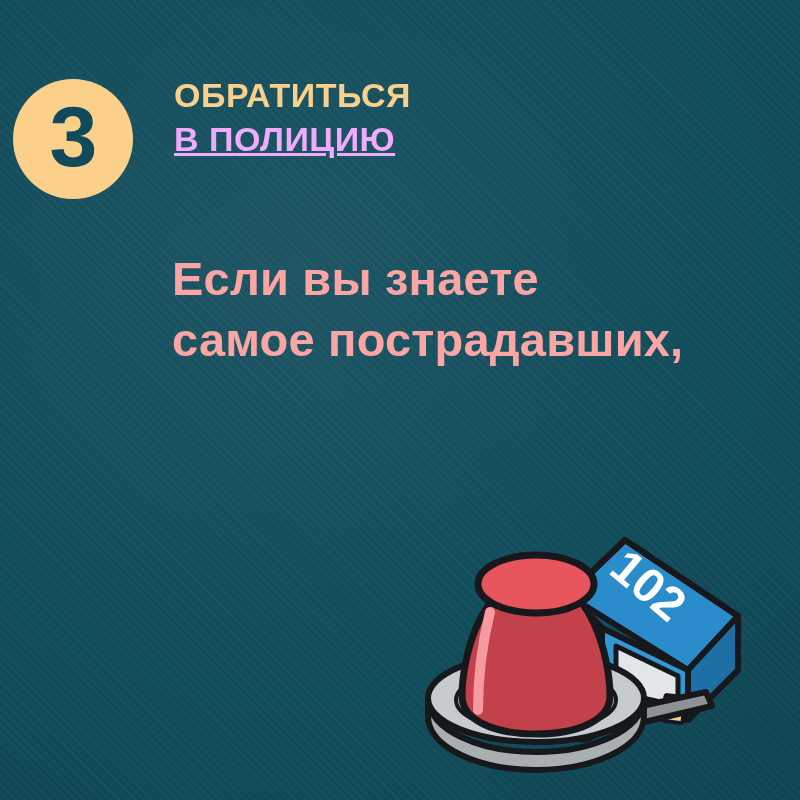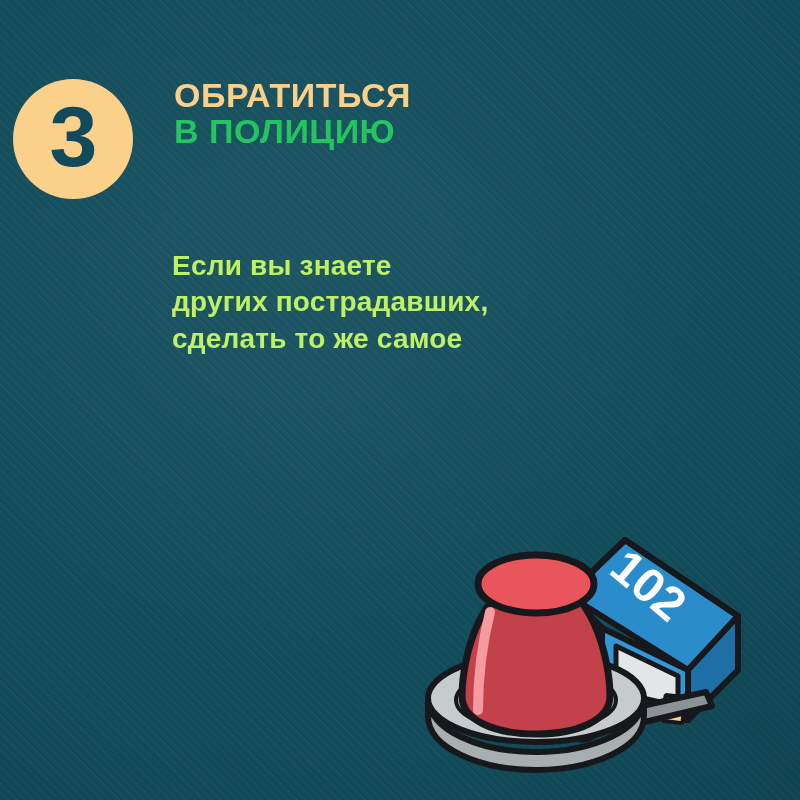--- a/index.html
+++ b/index.html
@@ -77,36 +77,37 @@
     font-size: 34px;
     font-weight: bold;
     color: #fad08b;
     letter-spacing: 0.5px;
     line-height: 1.0;
     white-space: nowrap;
   }
   #headline-sub {
     font-size: 34px;
     font-weight: bold;
-    color: #22c55e;
+    color: #f0abfc;
     letter-spacing: 0.5px;
     line-height: 1.0;
-    margin-top: 2px;
+    margin-top: 10px;
     white-space: nowrap;
+    text-decoration: underline;
   }
 
   
   #body-copy {
     position: absolute;
     left: 172px;
     top: 248px;
     width: 560px;
-    font-size: 28px;
+    font-size: 47px;
     font-weight: bold;
-    color: #bef264;
+    color: #fca5a5;
     line-height: 1.30;
     letter-spacing: 0.2px;
   }
   #body-copy .line { white-space: nowrap; }
 
   
   #illustration {
     position: absolute;
     left: 420px;
     top: 520px;
@@ -127,22 +128,21 @@
     <span class="num">3</span>
   </div>
 
   <div id="headline-block">
     <div id="headline-main">ОБРАТИТЬСЯ</div>
     <div id="headline-sub">В ПОЛИЦИЮ</div>
   </div>
 
   <div id="body-copy">
     <div class="line">Если вы знаете</div>
-    <div class="line">других пострадавших,</div>
-    <div class="line">сделать то же самое</div>
+    <div class="line">самое пострадавших,</div>
   </div>
 
   <div id="illustration">
     <svg width="380" height="280" viewBox="0 0 380 280" xmlns="http://www.w3.org/2000/svg">
 
       <g>
 
         <path d="M148 75 L205 20 L318 96 L268 150 Z" fill="#2a8ccb" stroke="#17181c" stroke-width="6" stroke-linejoin="round"></path>
 
         <path d="M148 75 L148 158 L182 186 L182 108 Z" fill="#3397d6" stroke="#17181c" stroke-width="6" stroke-linejoin="round"></path>

